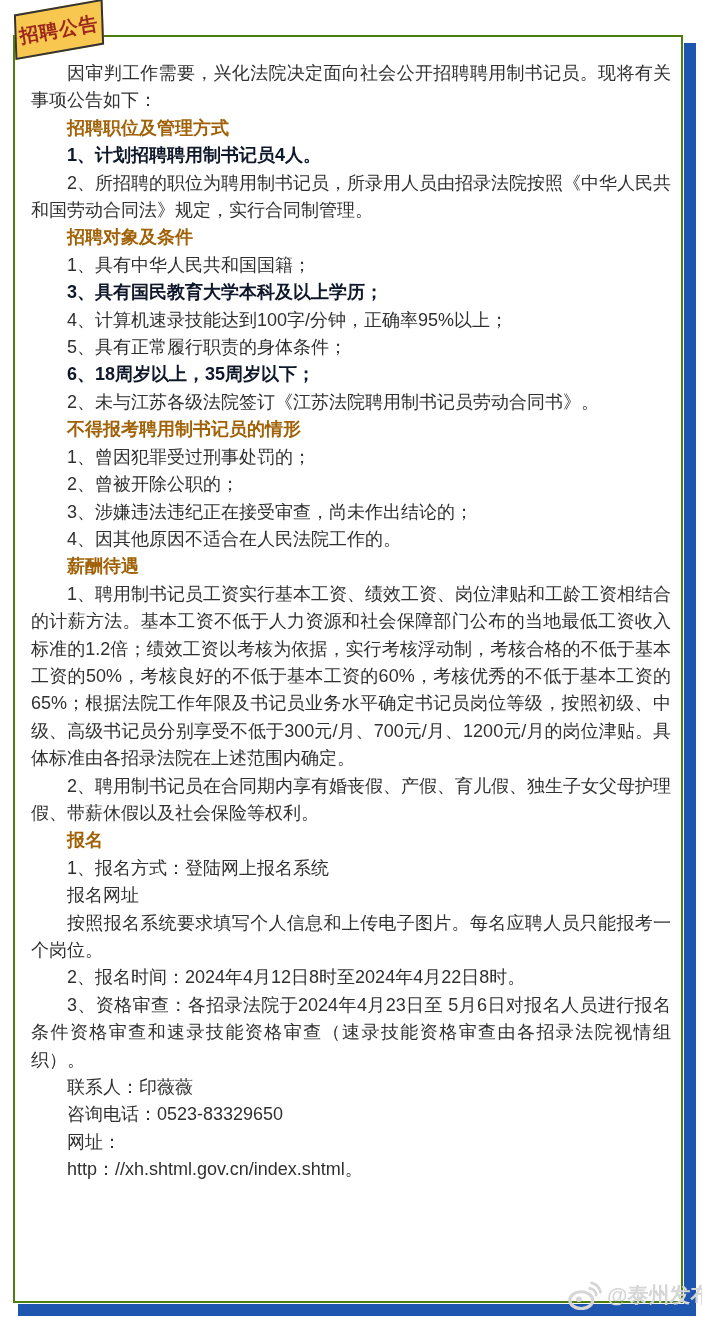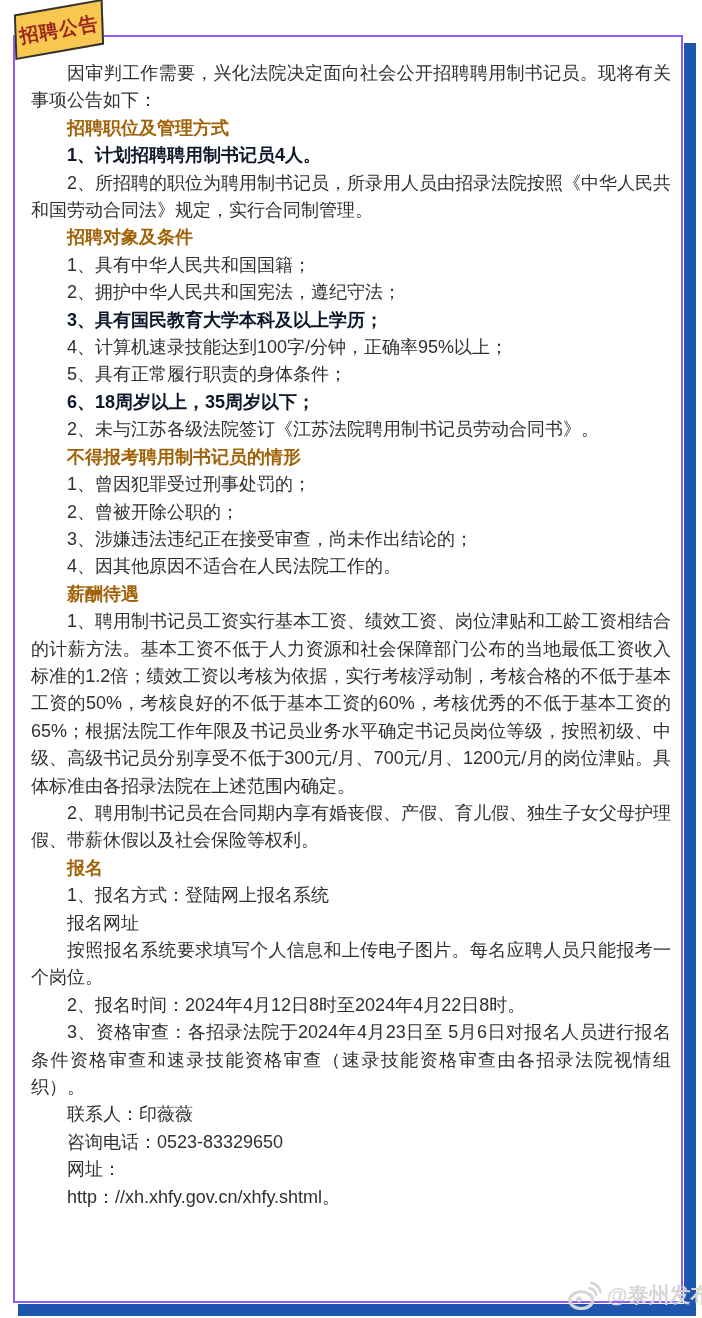--- a/index.html
+++ b/index.html
@@ -6,21 +6,21 @@
   body{
     width:702px;height:1318px;position:relative;overflow:hidden;
     background:#ffffff;
     font-family:"Liberation Sans","DejaVu Sans",sans-serif;
   }
   .accent-bar{position:absolute;background:#1e55ae;}
   .bar-right{left:684px;top:43px;width:12px;height:1273px;}
   .bar-bottom{left:18px;top:1304px;width:678px;height:12px;}
   .card{
     position:absolute;left:13px;top:35px;width:670px;height:1268px;
-    box-sizing:border-box;border:2px solid #8b5cf6;background:#ffffff;
+    box-sizing:border-box;border:2px solid #4d7c0f;background:#ffffff;
     z-index:1;
   }
   .content{
     padding:23px 10px 0 16px;
     font-size:18px;line-height:27.4px;color:#303030;
     text-align:justify;
   }
   .content p{margin:0;text-indent:2em;}
   .content p.heading{font-weight:bold;color:#a16207;}
   .content p.red{font-weight:bold;color:#0f172a;}
@@ -50,21 +50,20 @@
 <div class="accent-bar bar-bottom"></div>
 
 <div class="card">
   <div class="content">
       <p class="body">因审判工作需要，兴化法院决定面向社会公开招聘聘用制书记员。现将有关事项公告如下：</p>
       <p class="heading">招聘职位及管理方式</p>
       <p class="red">1、计划招聘聘用制书记员4人。</p>
       <p class="body">2、所招聘的职位为聘用制书记员，所录用人员由招录法院按照《中华人民共和国劳动合同法》规定，实行合同制管理。</p>
       <p class="heading">招聘对象及条件</p>
       <p class="body">1、具有中华人民共和国国籍；</p>
-      <p class="body">2、拥护中华人民共和国宪法，遵纪守法；</p>
       <p class="red">3、具有国民教育大学本科及以上学历；</p>
       <p class="body">4、计算机速录技能达到100字/分钟，正确率95%以上；</p>
       <p class="body">5、具有正常履行职责的身体条件；</p>
       <p class="red">6、18周岁以上，35周岁以下；</p>
       <p class="body">2、未与江苏各级法院签订《江苏法院聘用制书记员劳动合同书》。</p>
       <p class="heading">不得报考聘用制书记员的情形</p>
       <p class="body">1、曾因犯罪受过刑事处罚的；</p>
       <p class="body">2、曾被开除公职的；</p>
       <p class="body">3、涉嫌违法违纪正在接受审查，尚未作出结论的；</p>
       <p class="body">4、因其他原因不适合在人民法院工作的。</p>
@@ -73,21 +72,21 @@
       <p class="body">2、聘用制书记员在合同期内享有婚丧假、产假、育儿假、独生子女父母护理假、带薪休假以及社会保险等权利。</p>
       <p class="heading">报名</p>
       <p class="body">1、报名方式：登陆网上报名系统</p>
       <p class="body">报名网址</p>
       <p class="body">按照报名系统要求填写个人信息和上传电子图片。每名应聘人员只能报考一个岗位。</p>
       <p class="body">2、报名时间：2024年4月12日8时至2024年4月22日8时。</p>
       <p class="body">3、资格审查：各招录法院于2024年4月23日至 5月6日对报名人员进行报名条件资格审查和速录技能资格审查（速录技能资格审查由各招录法院视情组织）。</p>
       <p class="body">联系人：印薇薇</p>
       <p class="body">咨询电话：0523-83329650</p>
       <p class="body">网址：</p>
-      <p class="body">http：//xh.xhfy.gov.cn/xhfy.shtml。</p>
+      <p class="body">http：//xh.shtml.gov.cn/index.shtml。</p>
     </div>
 </div>
 
 <div class="badge">
   <span>招聘公告</span>
 </div>
 
 <div class="watermark">
   <span>
     <svg width="34" height="30" viewBox="0 0 36 32" fill="none">

